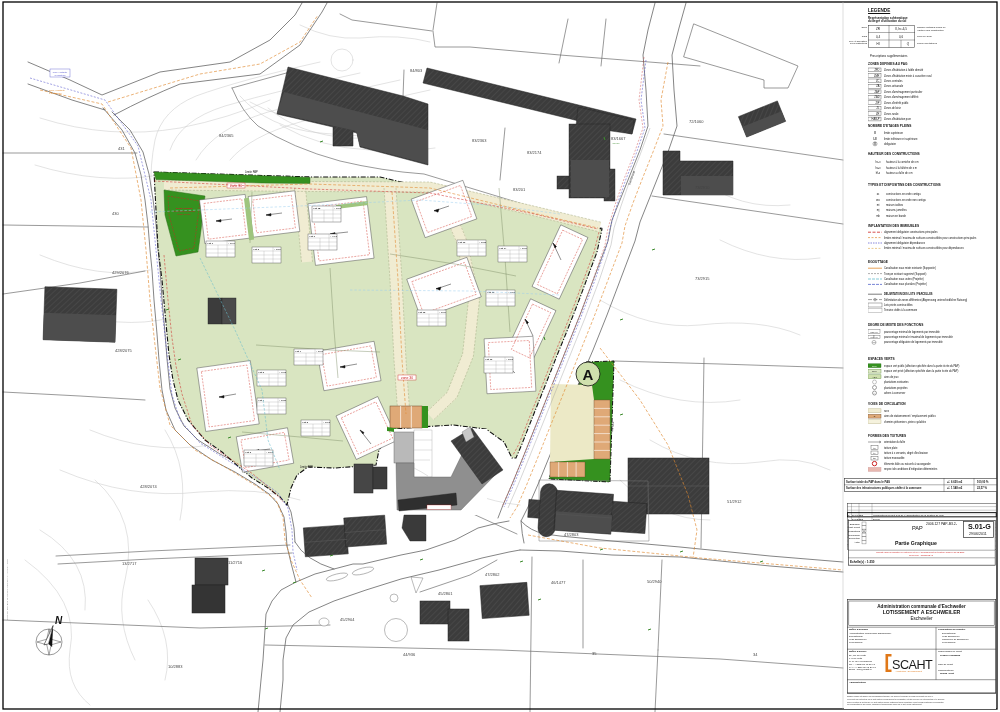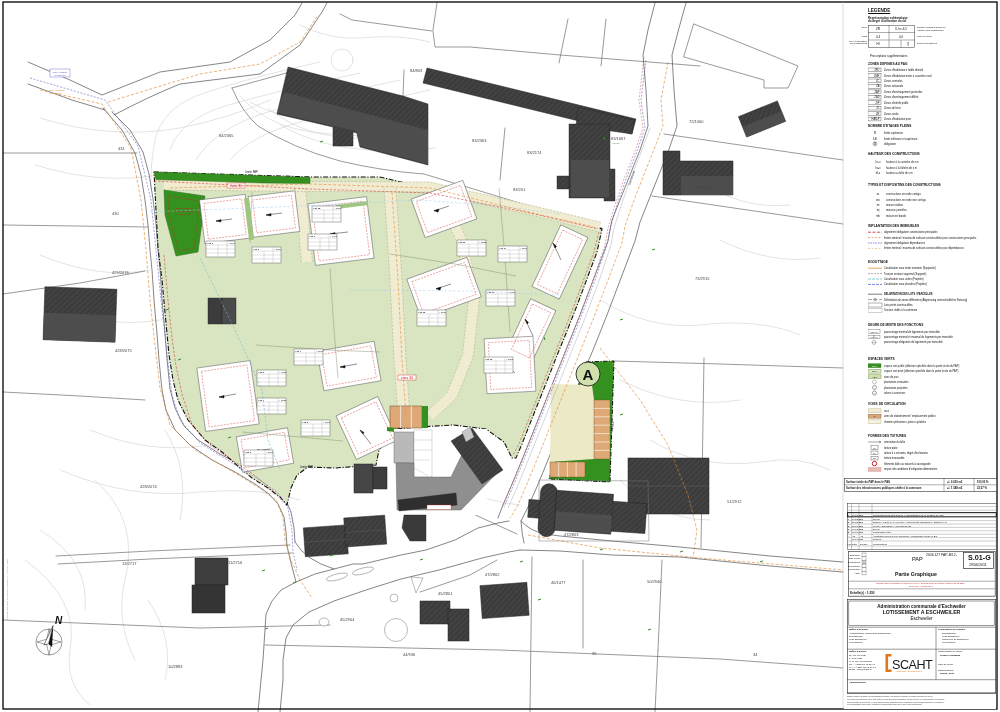--- a/index.html
+++ b/index.html
@@ -793,21 +793,21 @@
           <text x="13" y="37.2">AS</text>
           <text x="26" y="37.2">Original</text>
 <text x="0.5" y="41.5">Ind.</text>
           <text x="5" y="41.5">Date</text>
           <text x="13" y="41.5">Dréssé</text>
           <text x="26" y="41.5">Modifications</text>
 </g>
 </svg>
 </div>
 
-<div class="lg" style="left:848px;top:551px;">
+<div class="lg" style="left:848px;top:520px;">
 <svg width="147.5" height="45.5">
 <rect x="0.3" y="0.3" width="146.9" height="44.9" fill="#fff" stroke="#333" stroke-width="0.7"></rect>
 <g font-size="2.5" fill="#111">
 <text x="12" y="4.5" text-anchor="end">Esquisse</text>
 <text x="12" y="8.2" text-anchor="end">Avant-projet</text>
 <text x="12" y="11.9" text-anchor="end">Autorisations</text>
 <text x="12" y="15.6" text-anchor="end">Soumission</text>
 <text x="12" y="19.3" text-anchor="end">Exécution</text>
 <text x="12" y="23" text-anchor="end">Autre</text>
 </g>

